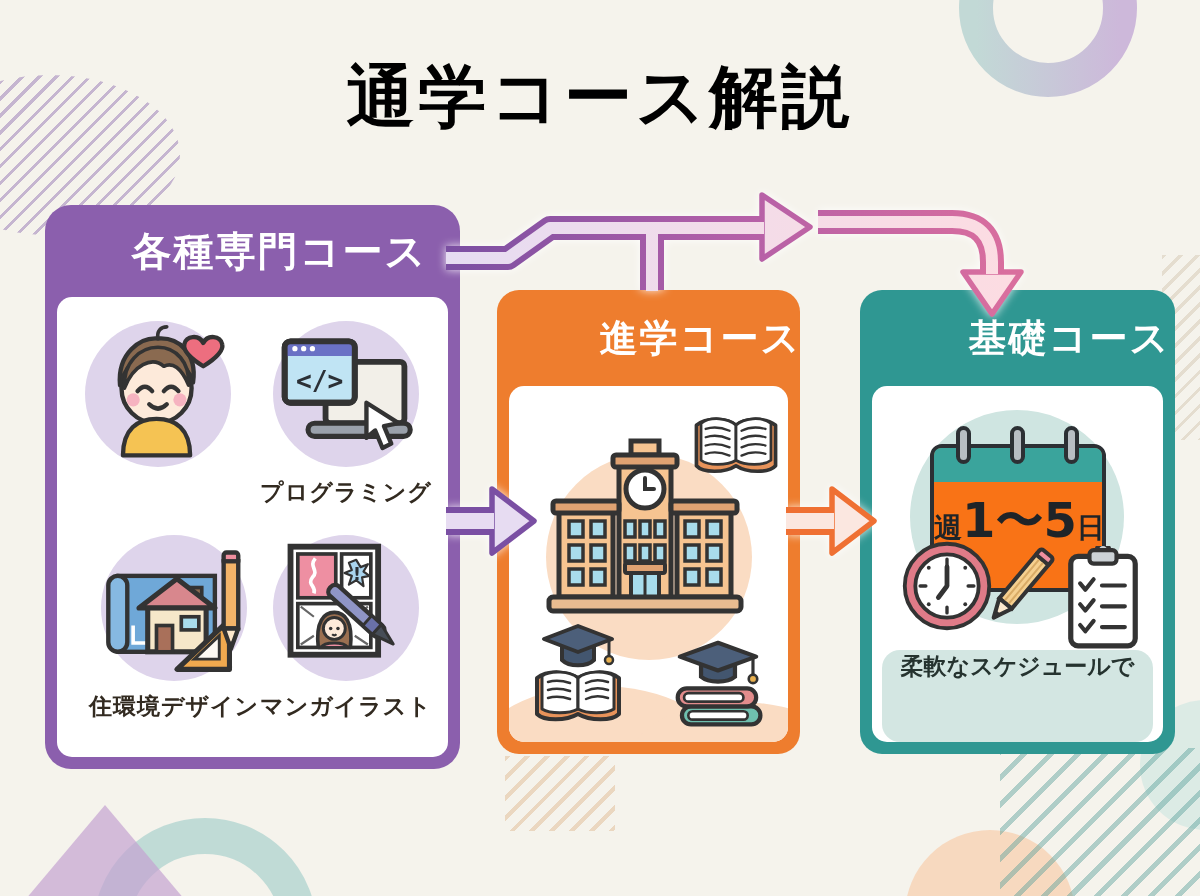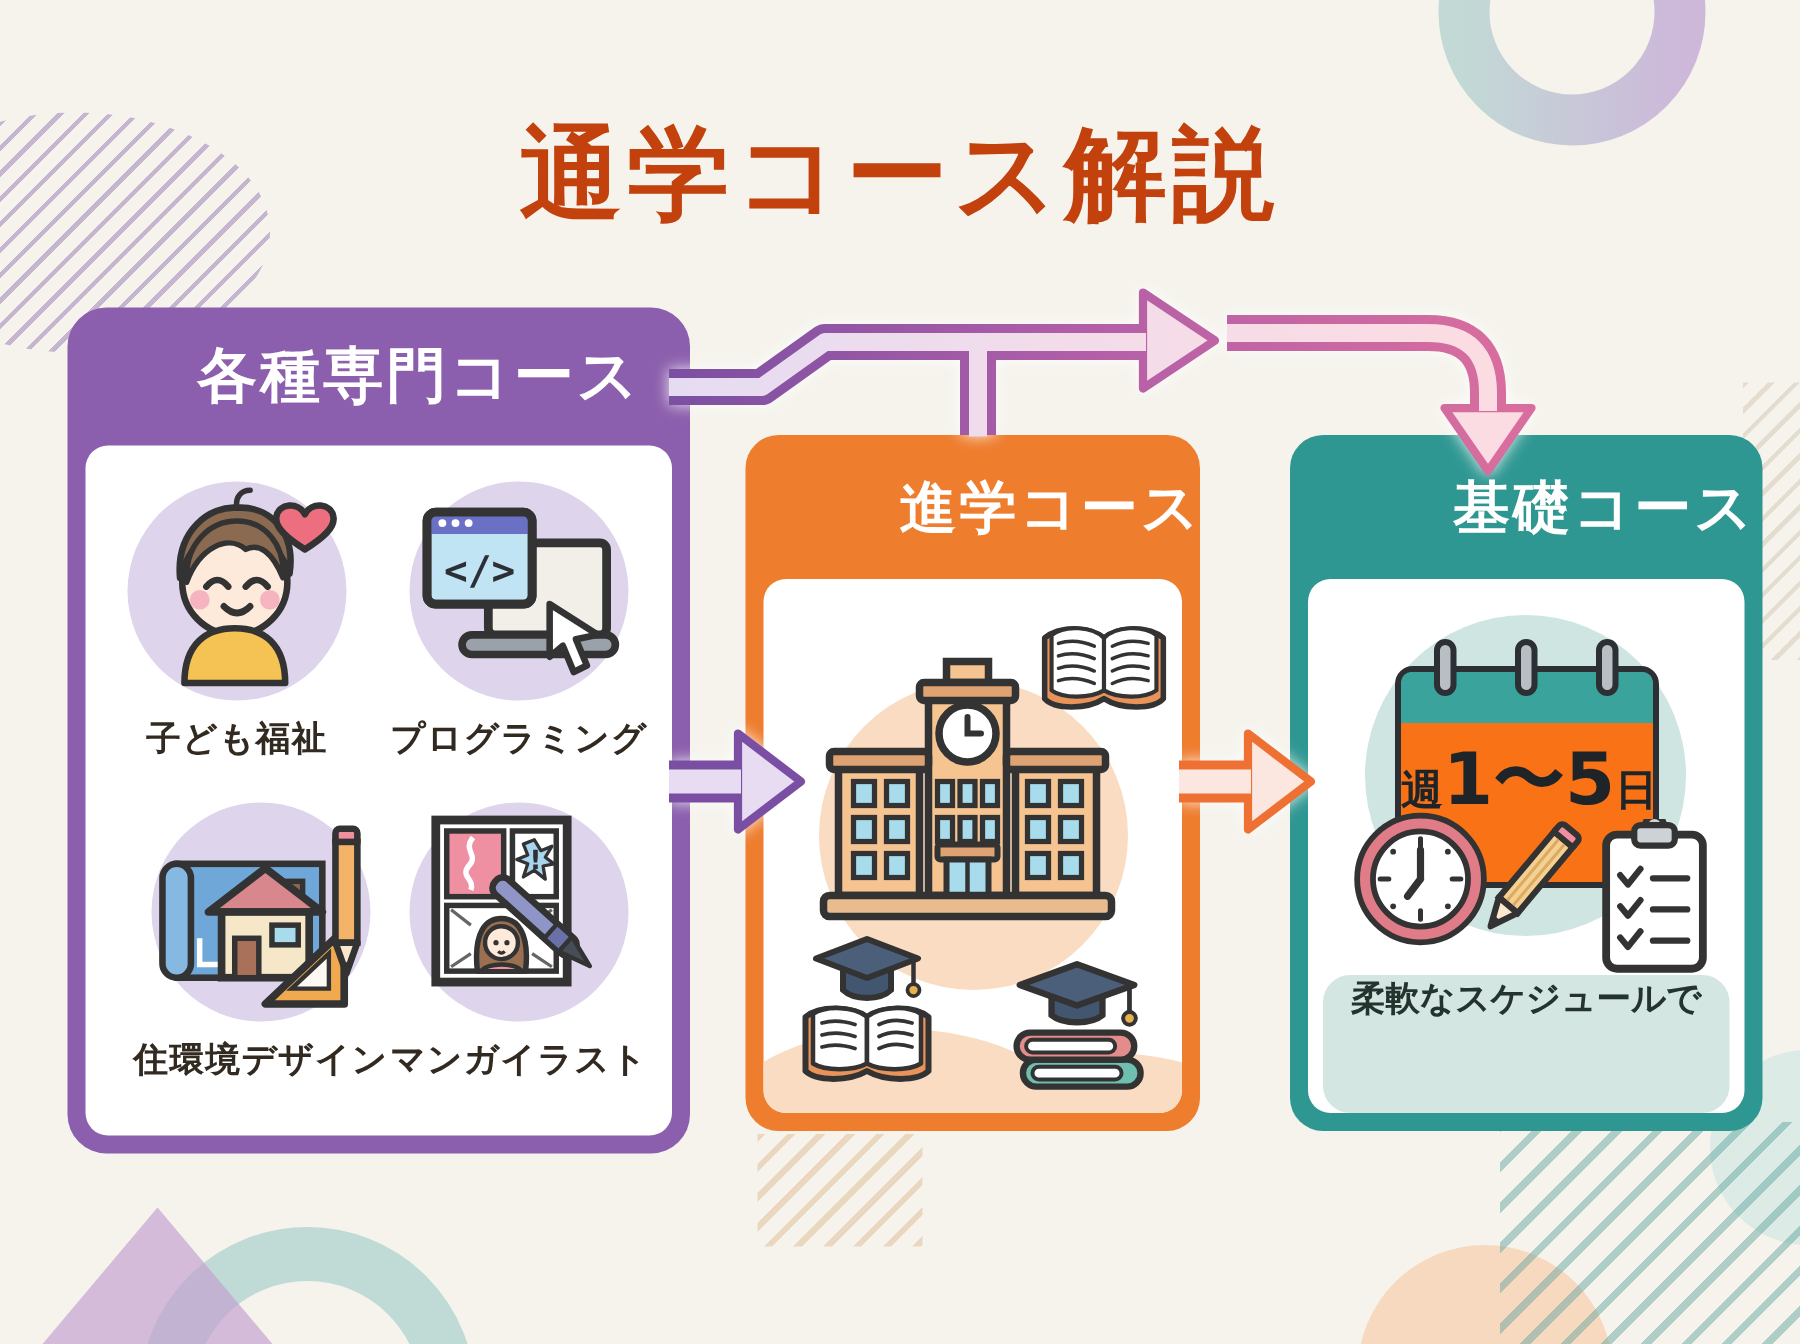--- a/index.html
+++ b/index.html
@@ -20,21 +20,21 @@
   .tri-bl{left:25px;top:805px;width:160px;height:95px;background:#c5a3d1;opacity:.7;
     clip-path:polygon(50% 0,0 100%,100% 100%);z-index:2;}
   .ring-bl{left:93px;top:818px;width:152px;height:152px;border-radius:50%;
     border:36px solid #aed3cf;opacity:.75;z-index:1;}
   .hatch-under-orange{left:505px;top:756px;width:110px;height:75px;
     background:repeating-linear-gradient(135deg,rgba(210,150,90,.3) 0 4px,transparent 4px 14px);}
   .hatch-right{left:1162px;top:255px;width:38px;height:185px;
     background:repeating-linear-gradient(135deg,rgba(190,170,140,.3) 0 3px,transparent 3px 12px);}
   
   .title{position:absolute;left:0;top:52px;width:100%;text-align:center;
-    font-size:68px;font-weight:800;color:#c2410c;letter-spacing:4px;z-index:4;margin-top:19px;}
+    font-size:68px;font-weight:800;color:#000000;letter-spacing:4px;z-index:4;}
   
   .card{position:absolute;z-index:5;}
   .card .hdr{width:100%;text-align:center;color:#fff;font-weight:800;letter-spacing:2px;padding-left:27px;}
   .card .panel{position:absolute;left:12px;right:12px;bottom:12px;background:#fff;border-radius:15px;overflow:hidden;}
   .card-purple{left:45px;top:205px;width:415px;height:564px;background:#8b5fad;border-radius:26px;}
   .card-purple .hdr{height:92px;line-height:92px;font-size:40px;}
   .card-purple .panel{top:92px;}
   .card-orange{left:497px;top:290px;width:303px;height:464px;background:#ee7d2e;border-radius:22px;}
   .card-teal{left:860px;top:290px;width:315px;height:464px;background:#2f9792;border-radius:22px;}
   .card-orange .hdr,.card-teal .hdr{height:96px;line-height:96px;font-size:38px;margin-left:25px;}
@@ -103,21 +103,20 @@
           <circle cx="49" cy="46" r="24" fill="#fdeada" stroke="#333" stroke-width="3"></circle>
           <path d="M27 46 C26 28 38 18 50 18 C62 18 72 28 71 44 C66 32 60 28 54 31 C46 24 33 30 27 46 Z" fill="#8a6a50" stroke="#333" stroke-width="2.5" stroke-linejoin="round"></path>
           <path d="M36 48 q5 -6 10 0 M54 48 q5 -6 10 0" stroke="#333" stroke-width="3" fill="none" stroke-linecap="round"></path>
           <circle cx="33" cy="54" r="4.5" fill="#f6b3c0"></circle>
             <circle cx="65" cy="54" r="4.5" fill="#f6b3c0"></circle>
           <path d="M44 57 q6 6 12 0" stroke="#333" stroke-width="3" fill="none" stroke-linecap="round"></path>
           <path d="M26 92 C26 74 36 67 49 67 C62 67 72 74 72 92 Z" fill="#f5c353" stroke="#333" stroke-width="3" stroke-linejoin="round"></path>
           <path d="M81 15 c3 -6 12 -5 13 1 c1 5 -5 10 -13 15 c-8 -5 -14 -10 -13 -15 c1 -6 10 -7 13 -1 Z" fill="#ed6e7f" stroke="#333" stroke-width="3" stroke-linejoin="round"></path>
         </svg>
       </div>
-      <div class="lbl">子ども福祉</div>
     </div>
 
     <div class="item pos-b">
       <div class="disc">
         <svg viewBox="0 0 100 100">
           <rect x="36" y="28" width="54" height="42" rx="3" fill="#f2efe8" stroke="#333" stroke-width="4"></rect>
           <rect x="24" y="70" width="70" height="9" rx="4.5" fill="#9aa1ab" stroke="#333" stroke-width="3.5"></rect>
           <rect x="8" y="14" width="48" height="42" rx="4" fill="#c0e4f4" stroke="#333" stroke-width="4"></rect>
           <path d="M8 24 v-6 a4 4 0 0 1 4 -4 h40 a4 4 0 0 1 4 4 v6 z" fill="#6a71c5"></path>
           <rect x="8" y="14" width="48" height="42" rx="4" fill="none" stroke="#333" stroke-width="4"></rect>

